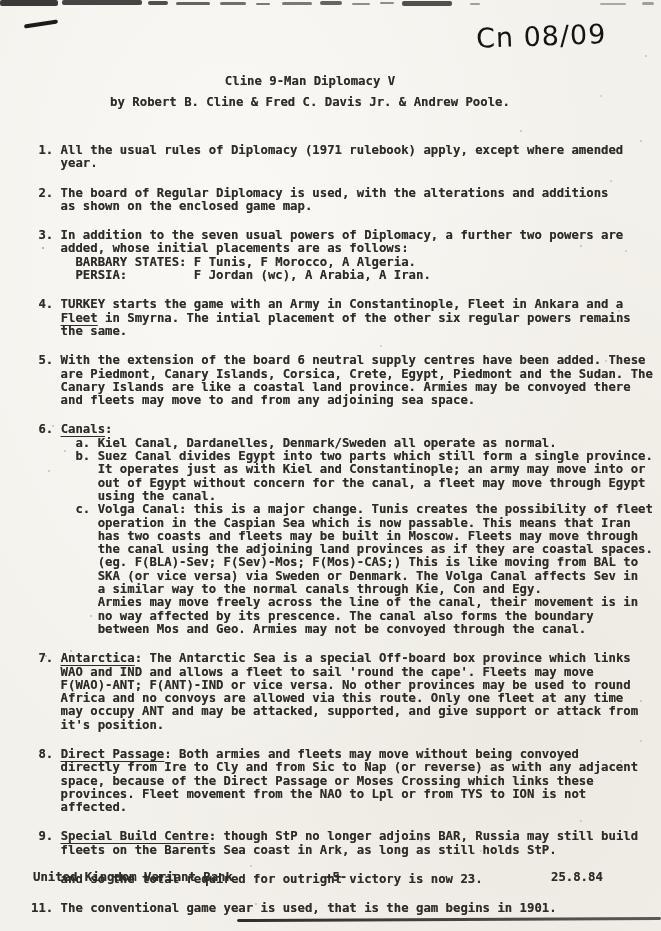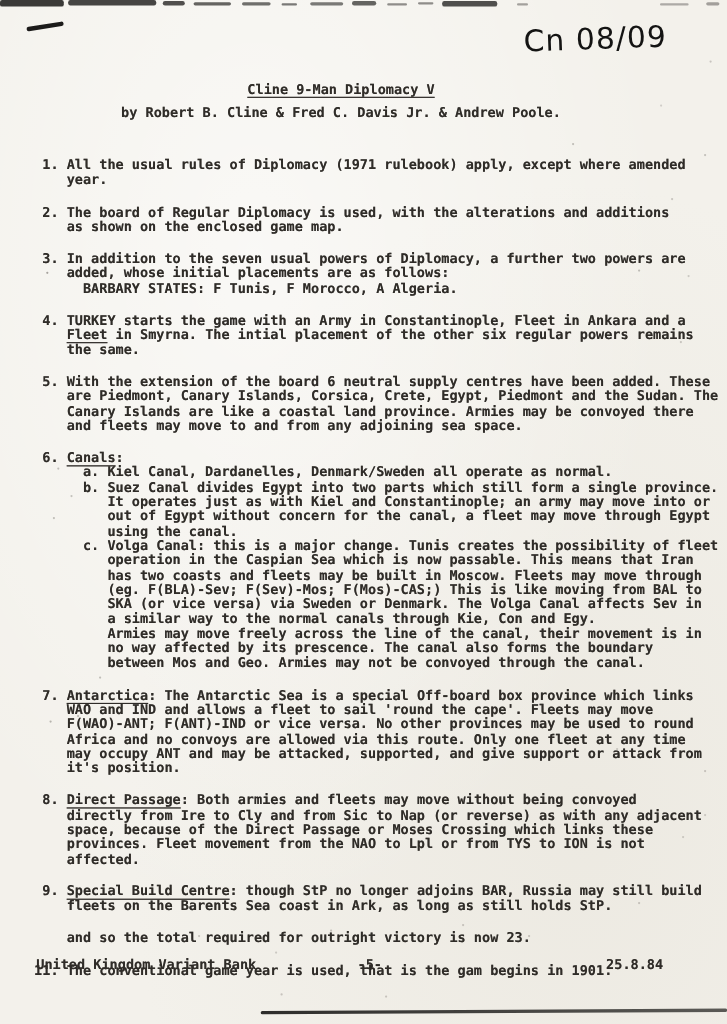--- a/index.html
+++ b/index.html
@@ -53,21 +53,21 @@
   }
   .handwritten {
     position: absolute; left: 476px; top: 20px; width: 160px;
     font-family: "DejaVu Sans", sans-serif; font-weight: normal;
     font-size: 27px; letter-spacing: 1px; color: #141413;
     transform: rotate(-2deg); text-shadow: none;
   }
   
   .typed { font-size: 12.3px; line-height: 13.3px; letter-spacing: 0; }
   .header-block { position: absolute; left: 0; top: 75px; width: 620px; text-align: center; }
-  .doc-title { display: inline-block; text-decoration: underline; text-underline-offset: 2.5px; text-decoration-thickness: 1.2px; }
+  .doc-title { display: inline-block; text-underline-offset: 2.5px; text-decoration-thickness: 1.2px; }
   .doc-byline { margin-top: 7.5px; }
   .rules { position: absolute; left: 31px; top: 128px; width: 630px; }
   .rule-item { margin-bottom: 6.2px; margin-top: 16px; }
   .rule-item:last-child { margin-bottom: 0; }
   .rule-line { white-space: pre; }
   .ul { text-decoration: underline; text-underline-offset: 2.5px; text-decoration-thickness: 1.2px; }
   .footer { position: absolute; left: 0; top: 871px; width: 661px; height: 14px; }
   .footer span { position: absolute; white-space: pre; }
   .footer-left { left: 33px; }
   .footer-center { left: 325px; }
@@ -114,20 +114,21 @@
         <div class="rule-line"><span>    year.</span></div>
       </div>
       <div class="rule-item">
         <div class="rule-line"><span> 2. The board of Regular Diplomacy is used, with the alterations and additions</span></div>
         <div class="rule-line"><span>    as shown on the enclosed game map.</span></div>
       </div>
       <div class="rule-item">
         <div class="rule-line"><span> 3. In addition to the seven usual powers of Diplomacy, a further two powers are</span></div>
         <div class="rule-line"><span>    added, whose initial placements are as follows:</span></div>
         <div class="rule-line"><span>      BARBARY STATES: F Tunis, F Morocco, A Algeria.</span></div>
+        <div class="rule-line"><span>      PERSIA:         F Jordan (wc), A Arabia, A Iran.</span></div>
       </div>
       <div class="rule-item">
         <div class="rule-line"><span> 4. TURKEY starts the game with an Army in Constantinople, Fleet in Ankara and a</span></div>
         <div class="rule-line"><span>    </span><span class="ul">Fleet</span><span> in Smyrna. The intial placement of the other six regular powers remains</span></div>
         <div class="rule-line"><span>    the same.</span></div>
       </div>
       <div class="rule-item">
         <div class="rule-line"><span> 5. With the extension of the board 6 neutral supply centres have been added. These</span></div>
         <div class="rule-line"><span>    are Piedmont, Canary Islands, Corsica, Crete, Egypt, Piedmont and the Sudan. The</span></div>
         <div class="rule-line"><span>    Canary Islands are like a coastal land province. Armies may be convoyed there</span></div>
@@ -136,20 +137,21 @@
       <div class="rule-item">
         <div class="rule-line"><span> 6. </span><span class="ul">Canals</span><span>:</span></div>
         <div class="rule-line"><span>      a. Kiel Canal, Dardanelles, Denmark/Sweden all operate as normal.</span></div>
         <div class="rule-line"><span>      b. Suez Canal divides Egypt into two parts which still form a single province.</span></div>
         <div class="rule-line"><span>         It operates just as with Kiel and Constantinople; an army may move into or</span></div>
         <div class="rule-line"><span>         out of Egypt without concern for the canal, a fleet may move through Egypt</span></div>
         <div class="rule-line"><span>         using the canal.</span></div>
         <div class="rule-line"><span>      c. Volga Canal: this is a major change. Tunis creates the possibility of fleet</span></div>
         <div class="rule-line"><span>         operation in the Caspian Sea which is now passable. This means that Iran</span></div>
         <div class="rule-line"><span>         has two coasts and fleets may be built in Moscow. Fleets may move through</span></div>
+        <div class="rule-line"><span>         the canal using the adjoining land provinces as if they are coastal spaces.</span></div>
         <div class="rule-line"><span>         (eg. F(BLA)-Sev; F(Sev)-Mos; F(Mos)-CAS;) This is like moving from BAL to</span></div>
         <div class="rule-line"><span>         SKA (or vice versa) via Sweden or Denmark. The Volga Canal affects Sev in</span></div>
         <div class="rule-line"><span>         a similar way to the normal canals through Kie, Con and Egy.</span></div>
         <div class="rule-line"><span>         Armies may move freely across the line of the canal, their movement is in</span></div>
         <div class="rule-line"><span>         no way affected by its prescence. The canal also forms the boundary</span></div>
         <div class="rule-line"><span>         between Mos and Geo. Armies may not be convoyed through the canal.</span></div>
       </div>
       <div class="rule-item">
         <div class="rule-line"><span> 7. </span><span class="ul">Antarctica</span><span>: The Antarctic Sea is a special Off-board box province which links</span></div>
         <div class="rule-line"><span>    WAO and IND and allows a fleet to sail 'round the cape'. Fleets may move</span></div>

